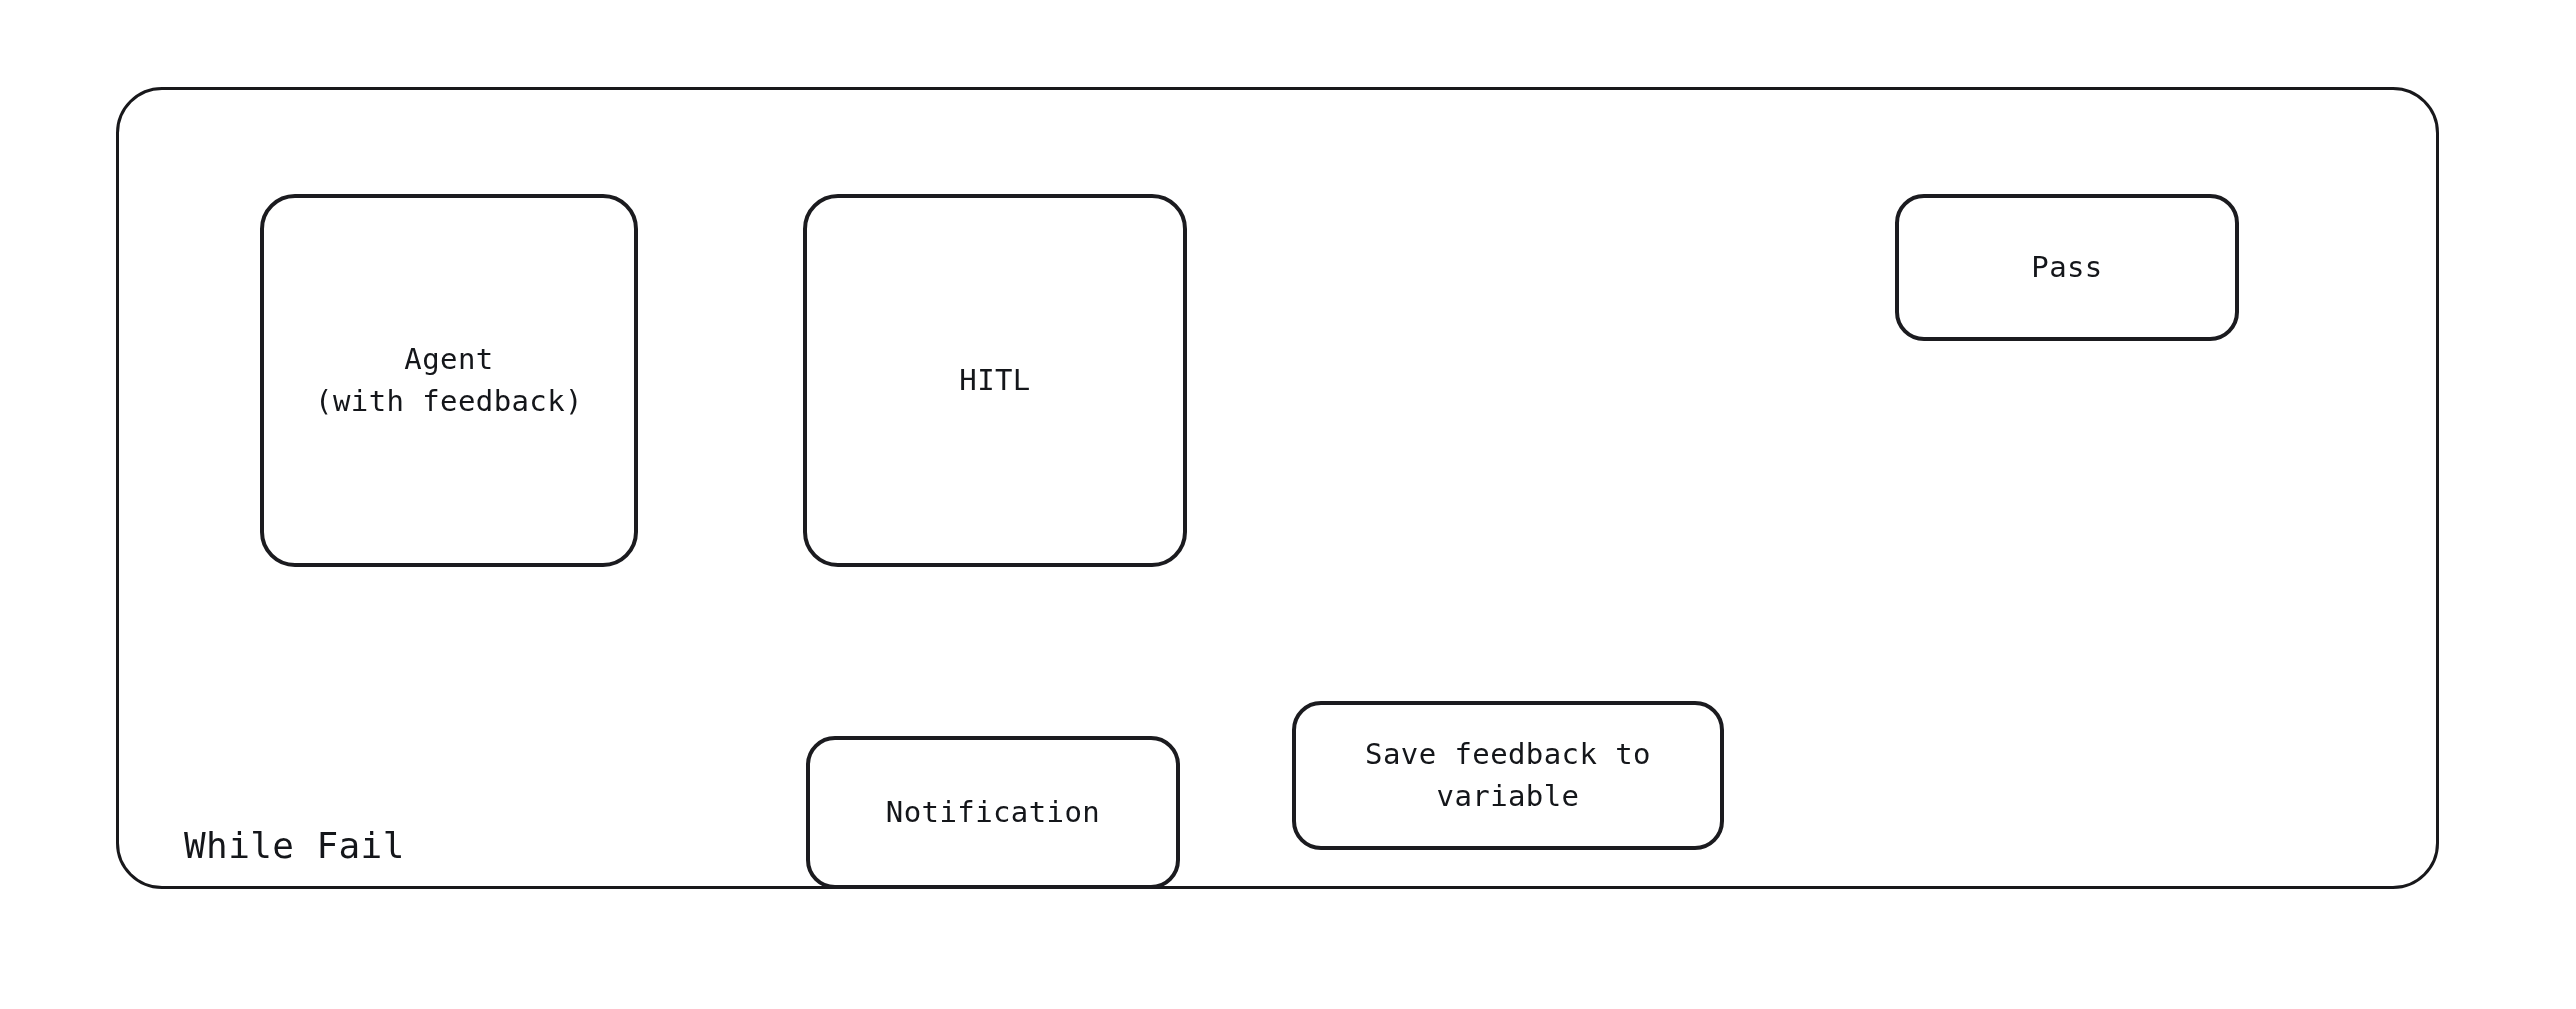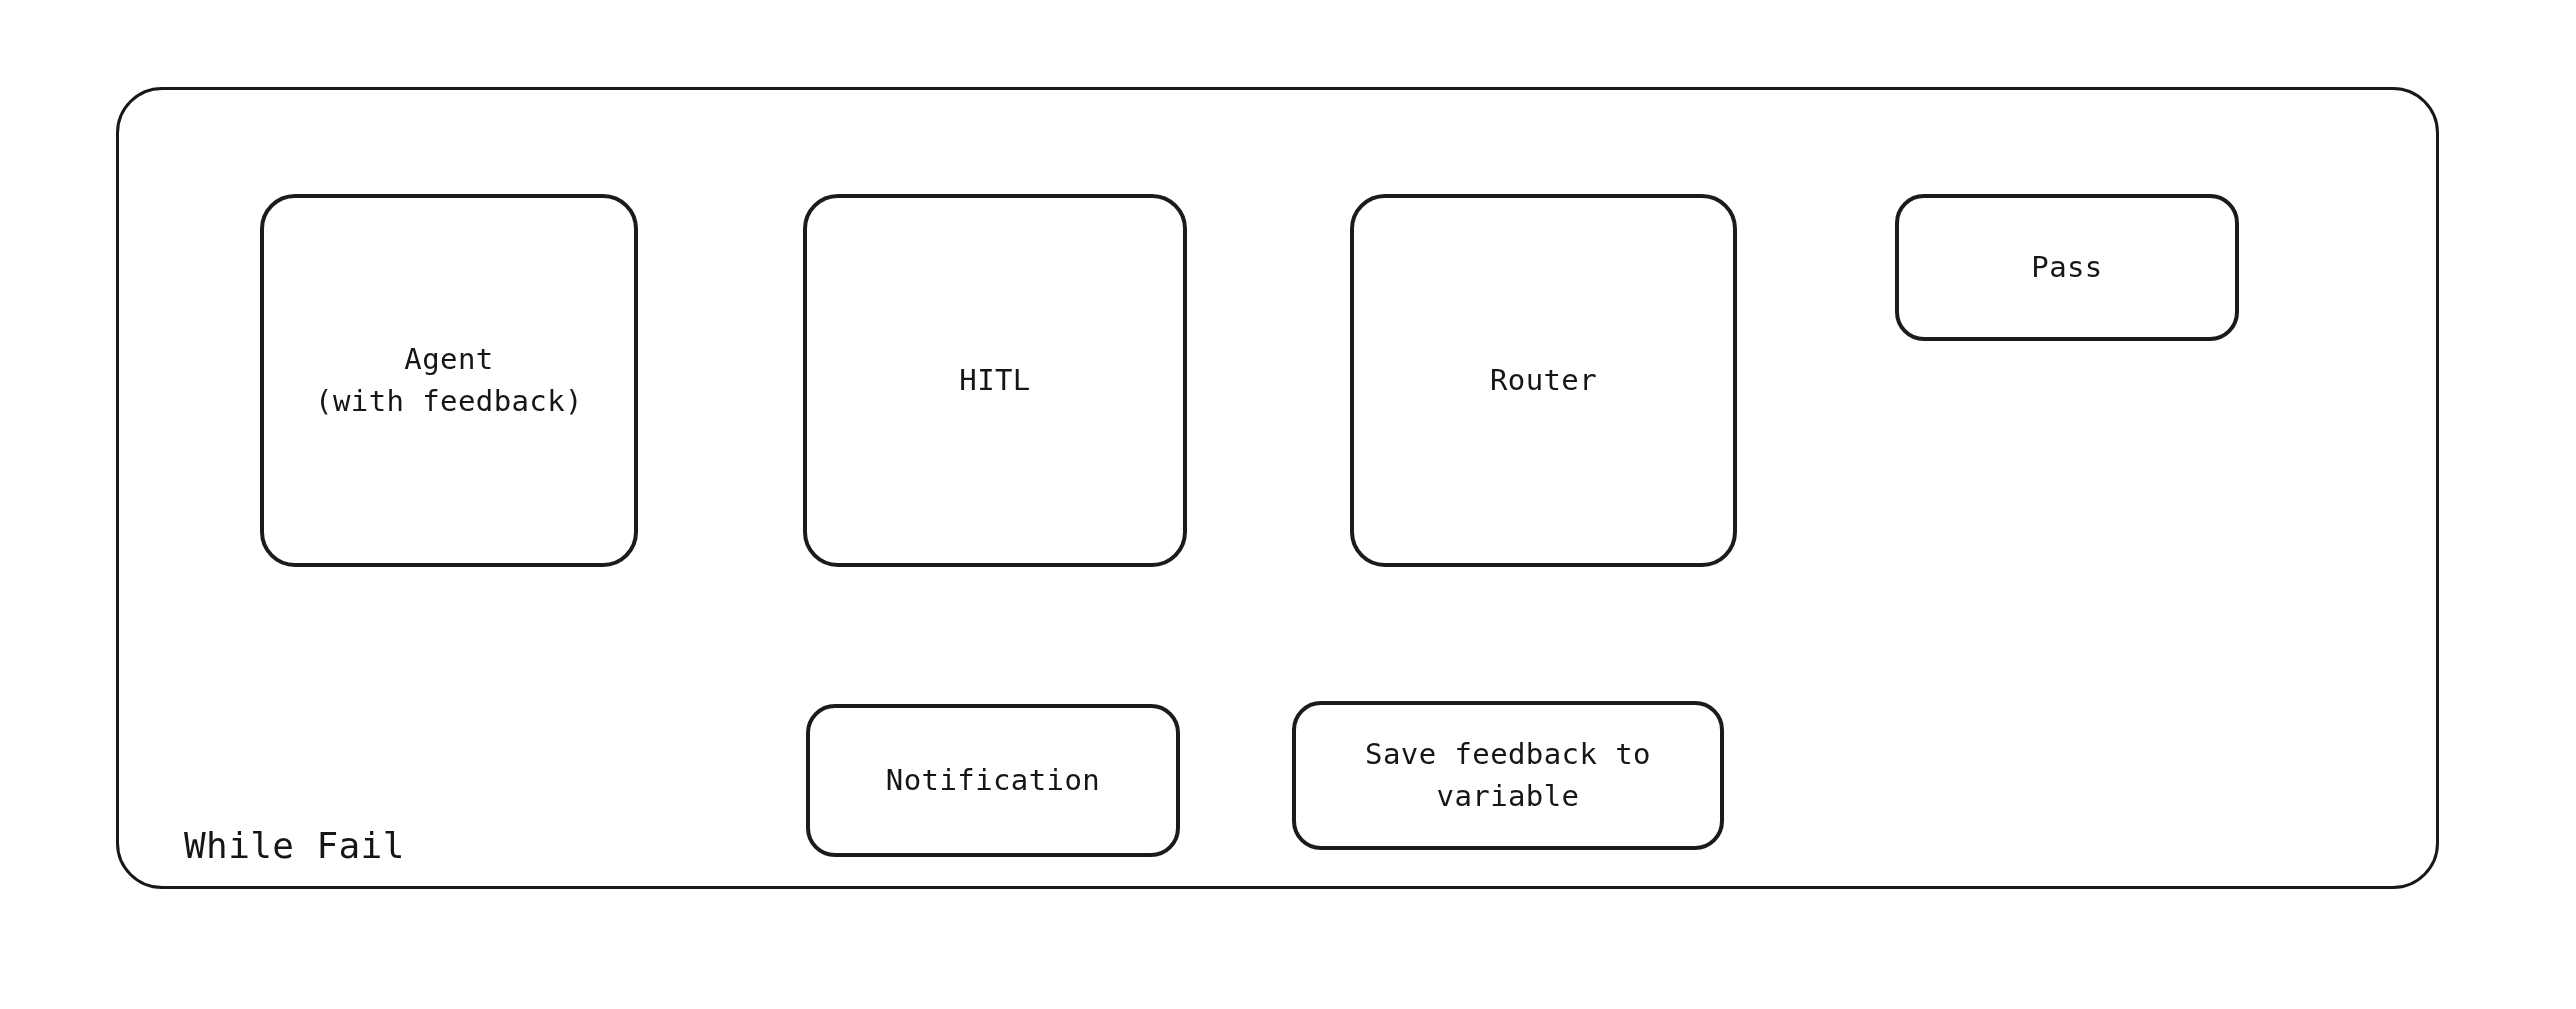--- a/index.html
+++ b/index.html
@@ -70,21 +70,21 @@
   #group-while-fail-label {
     left: 184px;
     top: 825px;
   }
   
   #node-agent    { left: 260px;  top: 194px; width: 378px; height: 373px; }
   #node-hitl     { left: 803px; top: 194px; width: 384px; height: 373px; }
   #node-router   { left: 1350px; top: 194px; width: 387px; height: 373px; }
   #node-pass     { left: 1895px; top: 194px; width: 344px; height: 147px; border-radius: 29px; }
   #node-fail     { left: 1895px; top: 410px; width: 371px; height: 153px; border-radius: 29px; }
-  #node-notification { left: 806px; top: 704px; width: 374px; height: 153px; border-radius: 29px; }
+  #node-notification { left: 806px; top: 736px; width: 374px; height: 153px; border-radius: 29px; }
   #node-save-feedback { left: 1292px; top: 701px; width: 432px; height: 149px; border-radius: 29px; }
 </style>
 </head>
 <body>
 
 <div id="stage">
 
   <div class="group-frame" id="group-while-fail"></div>
 
   <div class="group-label" id="group-while-fail-label">While Fail</div>
@@ -113,21 +113,20 @@
 
       <path d="M 2356 490 Q 2356 518 2356 548 Q 2356 632 2392 632 L 2462 632" marker-end="url(#arrowhead)"></path>
     </g>
   </svg>
 
   <div class="node" id="node-agent">Agent
 (with feedback)</div>
 
   <div class="node" id="node-hitl">HITL</div>
 
-  <div class="node" id="node-router">Router</div>
 
   <div class="node" id="node-pass">Pass</div>
 
 
   <div class="node" id="node-notification">Notification</div>
 
   <div class="node" id="node-save-feedback">Save feedback to
 variable</div>
 
 </div>

